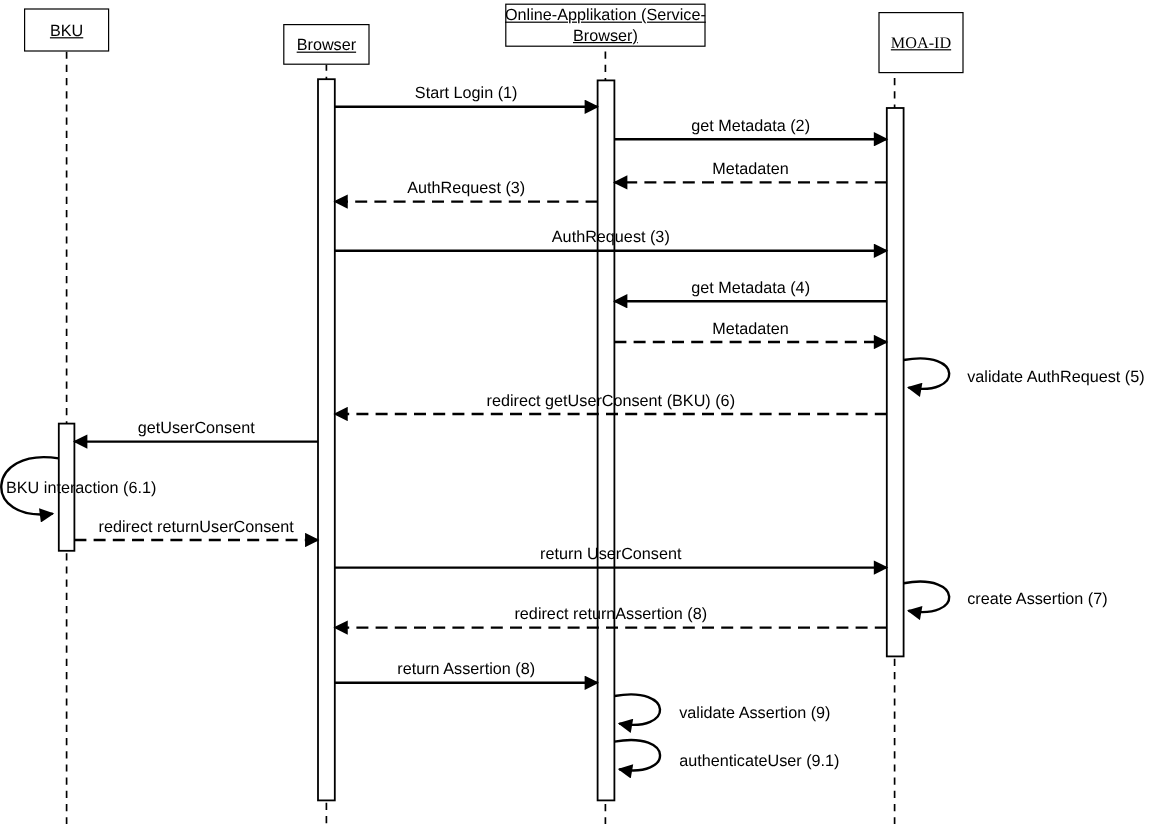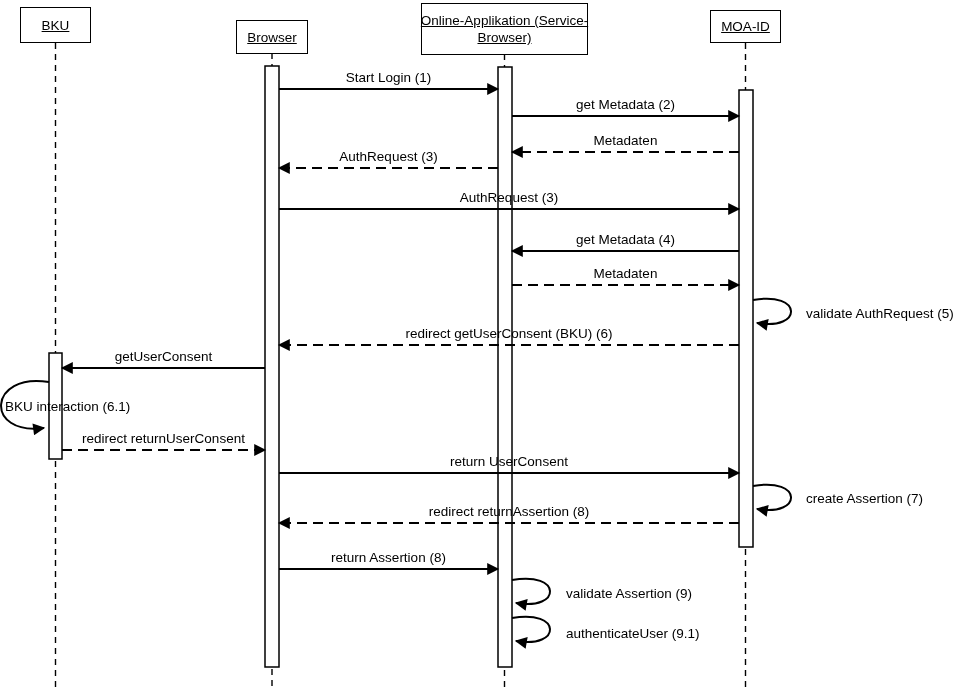--- a/index.html
+++ b/index.html
@@ -90,20 +90,20 @@
       <text x="566" y="598" text-anchor="start" class="msg-label">validate Assertion (9)</text>
       <path d="M 512 618 C 562 609 562 649 516 641" fill="none" stroke="#000000" stroke-width="2" marker-end="url(#arr)"></path>
       <text x="566" y="638" text-anchor="start" class="msg-label">authenticateUser (9.1)</text>
     </svg>
     <div class="pbox" style="left: 20px; top: 7px; width: 71px; height: 36px;">
       <div class="pline">BKU</div>
     </div>
     <div class="pbox" style="left: 236px; top: 20px; width: 72px; height: 34px;">
       <div class="pline">Browser</div>
     </div>
-    <div class="pbox" style="left: 421px; top: 3px; width: 167px; height: 52px;">
+    <div class="pbox" style="left: 421px; top: 3px; width: 167px; height: 36px;">
       <div class="pline">Online-Applikation (Service-</div>
       <div class="pline">Browser)</div>
     </div>
-    <div class="pbox" style="left: 710px; top: 10px; width: 71px; height: 33px;">
+    <div class="pbox" style="left: 732px; top: 10px; width: 71px; height: 51px; font-family: Liberation Serif, serif;">
       <div class="pline">MOA-ID</div>
     </div>
   </div>
 
 </body></html>

